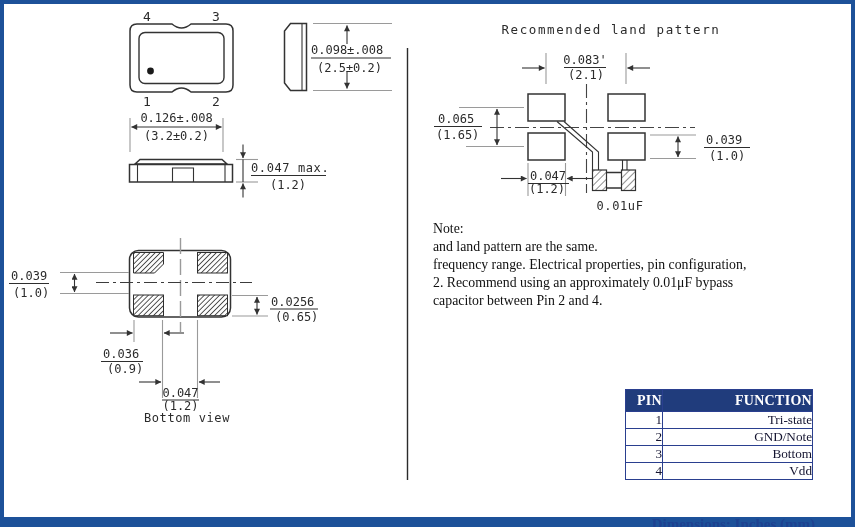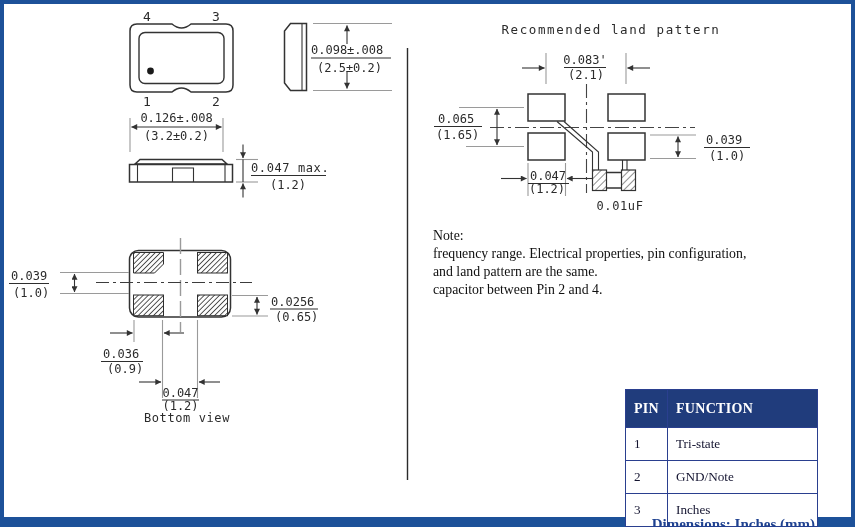--- a/index.html
+++ b/index.html
@@ -18,26 +18,26 @@
   .cadsp{font-family:"DejaVu Sans Mono",monospace;font-size:12px;fill:#2b2b2b;letter-spacing:0.6px;}
   .obj{stroke:#333;fill:none;stroke-width:1.4;}
   .objf{stroke:#333;fill:#fff;stroke-width:1.5;}
   .thin{stroke:#333;fill:none;stroke-width:1.1;}
   .ext{stroke:#9a9a9a;fill:none;stroke-width:1.1;}
   .dimln{stroke:#333;fill:none;stroke-width:1.1;}
   .fbar{stroke:#2e2e2e;stroke-width:1.1;}
   .frame-rect{fill:none;stroke:var(--frame-blue);stroke-width:4;}
   .bar{fill:var(--frame-blue);}
   .note{position:absolute;left:433px;top:220px;z-index:1;color:#101010;
-        font-size:13.8px;line-height:18.1px;margin-top:7px;}
+        font-size:13.8px;line-height:18.1px;}
   .note div{white-space:nowrap;}
   table.pintab{position:absolute;left:625px;top:389px;z-index:1;border-collapse:collapse;
         table-layout:fixed;}
-  table.pintab th,table.pintab td{border:1.6px solid var(--table-border);text-align:left;
-        padding:8px;overflow:hidden;}
+  table.pintab th,table.pintab td{border:1.6px solid var(--table-border);text-align:right;
+        padding:0;overflow:hidden;}
   table.pintab th{background:var(--table-header-bg);color:#fff;font-weight:bold;
         font-size:14px;height:21px;letter-spacing:0.3px;}
   table.pintab td{font-size:13.2px;color:#141430;height:14.5px;background:#fff;}
   .col-pin{width:37px;}
   .col-fn{width:150px;}
   .dim-label{position:absolute;left:600px;top:488px;width:215px;z-index:1;text-align:right;
         font-weight:bold;font-size:15px;color:var(--accent-text);margin-top:28px;}
 </style>
 </head>
 <body>
@@ -199,22 +199,23 @@
       <rect class="objf" x="596.5" y="172.5" width="35" height="15.5"></rect>
       <rect fill="url(#hatch2)" stroke="#333" stroke-width="1.2" x="592.5" y="170" width="14" height="20.5"></rect>
       <rect fill="url(#hatch2)" stroke="#333" stroke-width="1.2" x="621.5" y="170" width="14" height="20.5"></rect>
     </g>
     <text class="cadsp" x="620" y="210" text-anchor="middle">0.01uF</text>
   </g>
 </svg>
 
 <div class="note">
   <div>Note:</div>
+  <div>and land pattern are the same.</div>
   <div>frequency range. Electrical properties, pin configuration,</div>
-  <div>and land pattern are the same.</div>
+  <div>2. Recommend using an approximately 0.01μF bypass</div>
   <div>capacitor between Pin 2 and 4.</div>
 </div>
 
 <table class="pintab">
   <colgroup>
         <col class="col-pin">
         <col class="col-fn">
       </colgroup>
   <thead>
     <tr>
@@ -226,21 +227,21 @@
     <tr>
       <td>1</td>
       <td>Tri-state</td>
     </tr>
     <tr>
       <td>2</td>
       <td>GND/Note</td>
     </tr>
     <tr>
       <td>3</td>
-      <td>Inches</td>
+      <td>Bottom</td>
     </tr>
     <tr>
       <td>4</td>
       <td>Vdd</td>
     </tr>
   </tbody>
 </table>
 
 <div class="dim-label">Dimensions: Inches (mm)</div>
 

